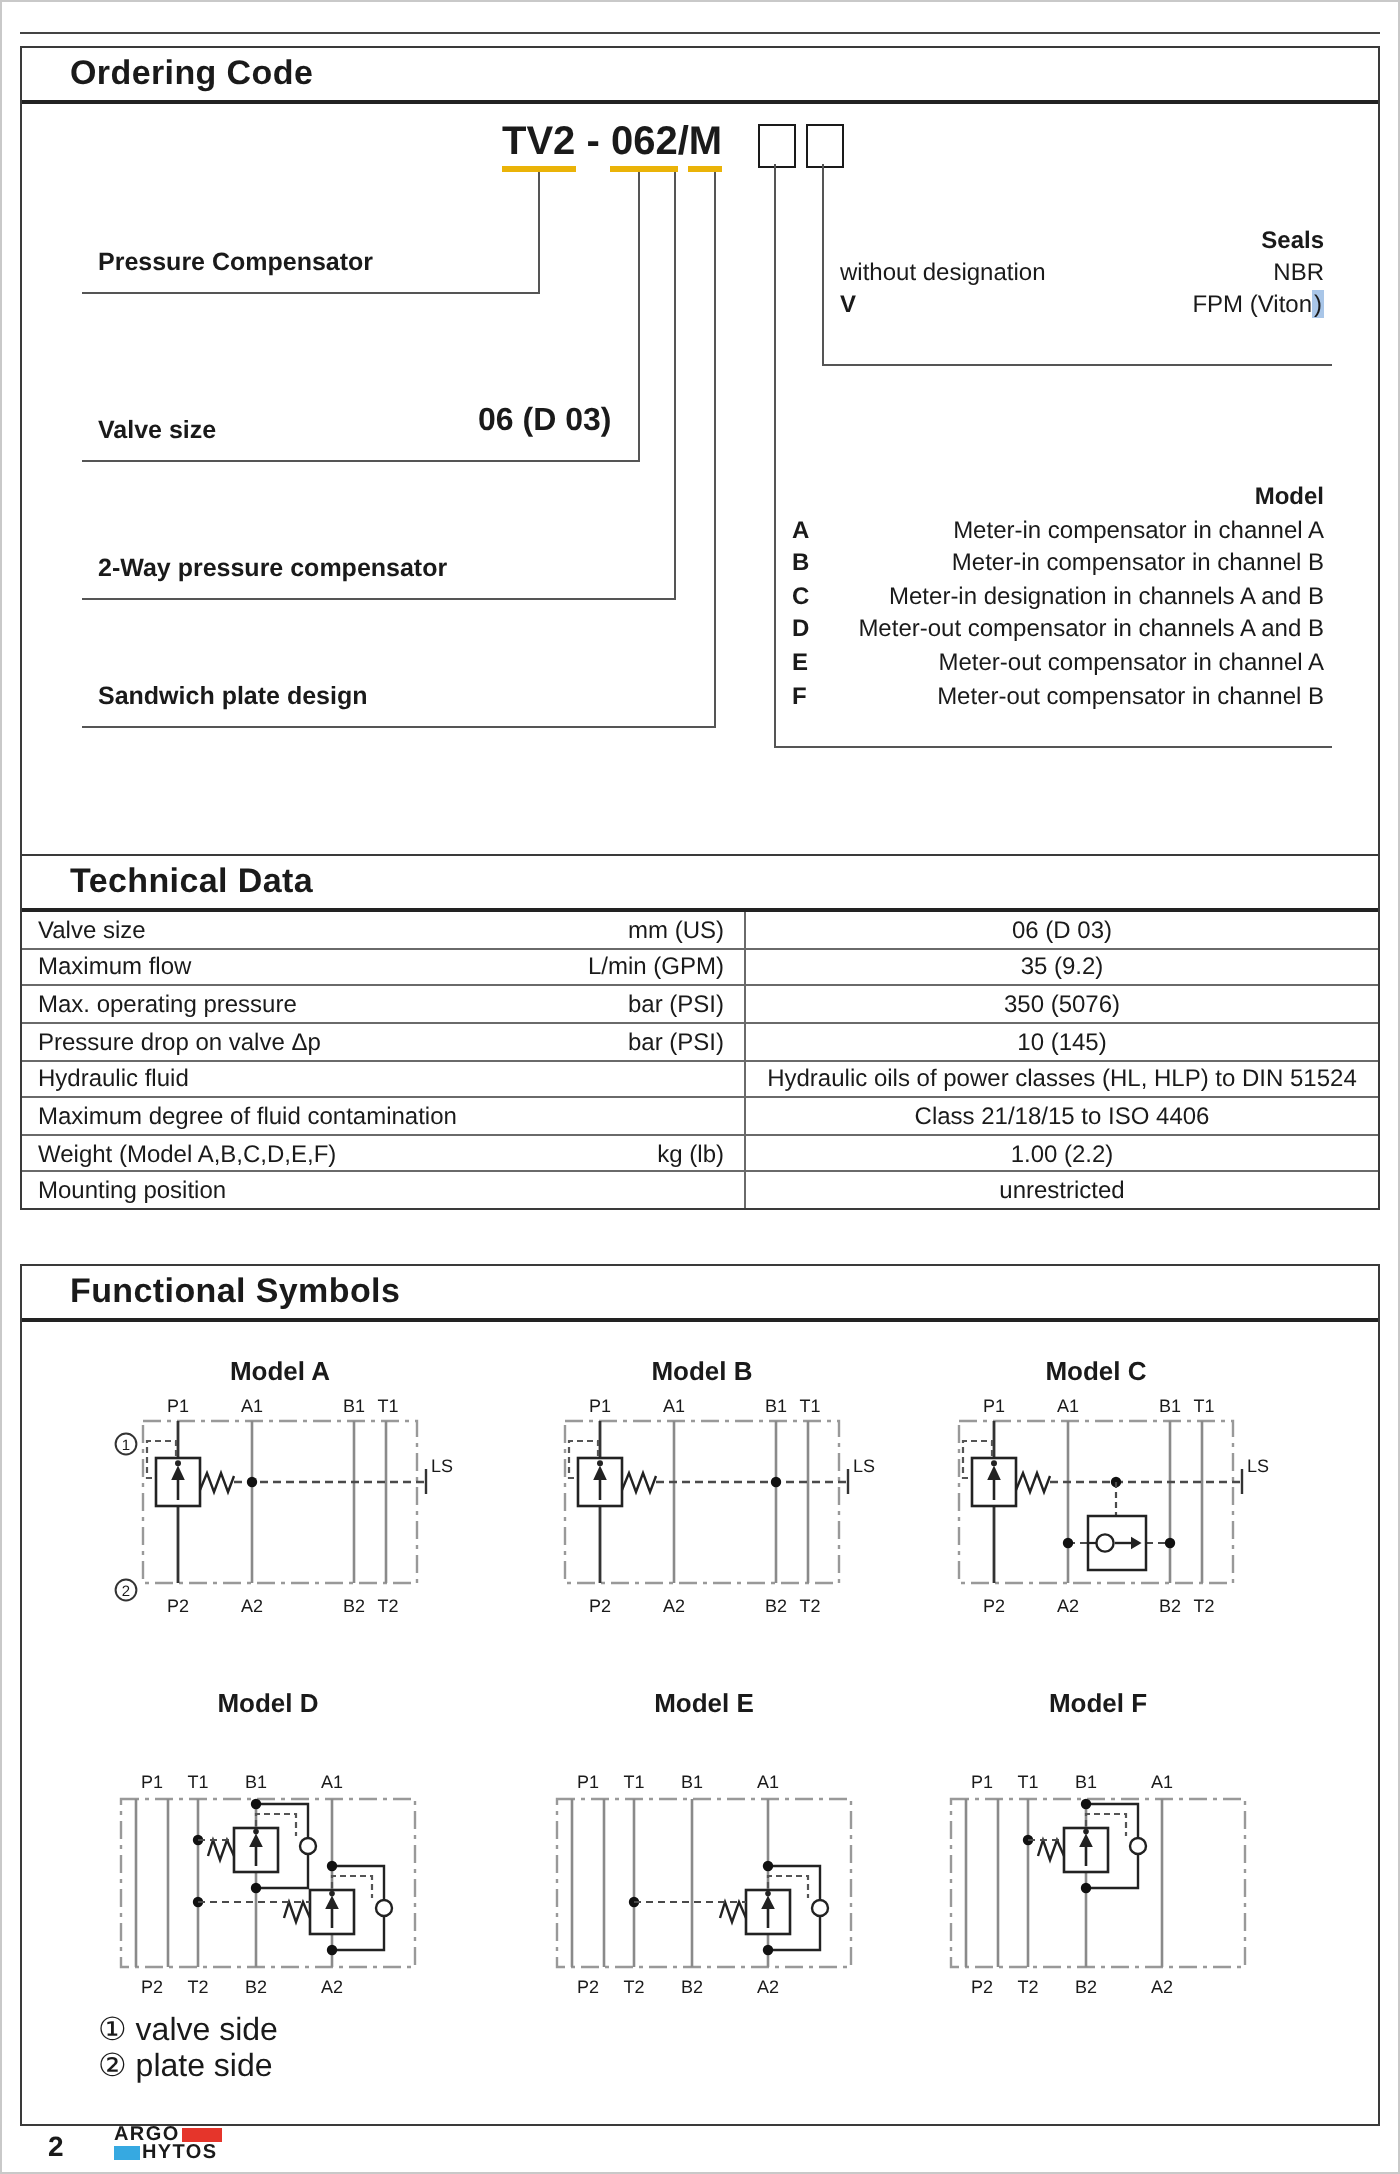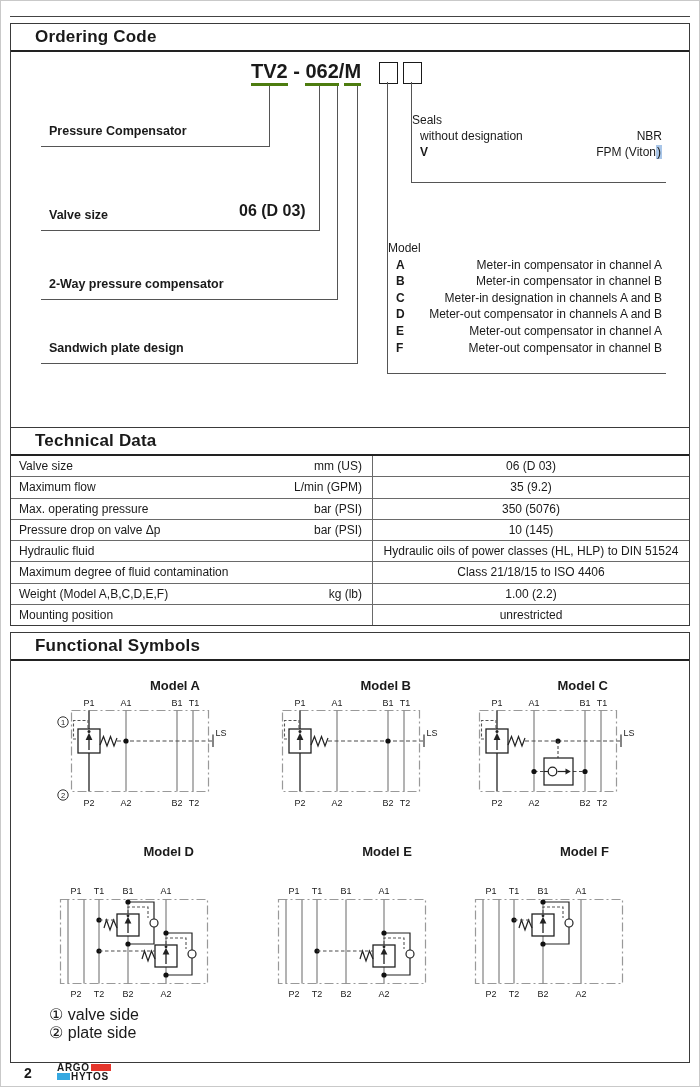--- a/index.html
+++ b/index.html
@@ -4,52 +4,52 @@
 <style>
   html,body{margin:0;padding:0;background:#fff;}
   .page{position:relative;width:700px;height:1087px;background:#fff;
         font-family:"Liberation Sans",sans-serif;color:#1a1a1a;overflow:hidden;
         box-shadow:inset 0 0 0 1px #c9c9c9;}
   #doccode{position:absolute;left:17px;top:2px;font-size:11.5px;color:#222;margin-top:40px;}
   #toprule{position:absolute;left:10px;top:16px;width:680px;height:1px;background:#444;}
 
   .box{position:absolute;left:10px;width:680px;border:1.5px solid #3a3a3a;background:#fff;box-sizing:border-box;}
   #ordering{top:23px;height:510px;}
-  #technical{top:427px;height:199px;}
+  #technical{top:427px;height:178px;}
   #symbols{top:632px;height:431px;}
   .sect-title{position:absolute;left:24px;top:3px;font-size:17px;font-weight:bold;letter-spacing:.2px;}
   .sect-rule{position:absolute;left:0;right:0;top:26px;height:2px;background:#222;}
 
   
   .code{position:absolute;left:240px;top:36px;font-size:20px;font-weight:bold;white-space:pre;}
-  .code .u{border-bottom:3px solid #4d7c0f;padding-bottom:1px;}
+  .code .u{border-bottom:3px solid #eab308;padding-bottom:1px;}
   .sq{position:absolute;top:38px;width:17px;height:20px;border:1.8px solid #1a1a1a;background:#fff;}
   .sq1{left:368px;} .sq2{left:392px;}
   .vl{position:absolute;width:1px;background:#555;}
   .hl2{position:absolute;height:1px;background:#555;}
   .callout{position:absolute;font-weight:bold;font-size:12.5px;}
   .vsval{position:absolute;left:228px;top:178px;font-size:16px;font-weight:bold;}
   .seals{position:absolute;left:401px;top:88px;width:250px;font-size:12px;line-height:16px;}
-  .seals-h,.model-h{font-weight:normal;}
+  .seals-h,.model-h{font-weight:bold;text-align:right;}
   .srow{display:flex;justify-content:space-between;padding-left:8px;}
   .bold{font-weight:bold;}
   .hl{padding:0 1px;}
   .modelbox{position:absolute;left:377px;top:216px;width:274px;font-size:12px;line-height:16.6px;}
   .mrow{display:flex;justify-content:space-between;padding-left:8px;}
   .mcode{font-weight:bold;}
 
   
   .ttable{position:absolute;left:0;right:0;top:28px;bottom:0;display:flex;flex-direction:column;}
   .trow{flex:1;display:flex;align-items:stretch;font-size:12px;}
   .trow + .trow{border-top:1px solid #6a6a6a;}
   .tleft{flex:1;display:flex;justify-content:space-between;align-items:center;padding:0 10px 0 8px;}
   .tval{width:316px;border-left:1px solid #6a6a6a;display:flex;align-items:center;justify-content:center;text-align:center;}
 
   
-  .mtitle{position:absolute;width:120px;text-align:right;font-weight:bold;font-size:13px;}
+  .mtitle{position:absolute;width:120px;text-align:center;font-weight:bold;font-size:13px;}
   .diag{position:absolute;}
   .legend{position:absolute;left:38px;font-size:16px;}
 
   
   #pagenum{position:absolute;left:24px;top:1065px;font-size:14px;font-weight:bold;}
   .logo{position:absolute;left:57px;top:1063px;}
   .lrow{display:flex;align-items:center;height:9px;}
   .lrow span.t{font-size:10px;font-weight:bold;letter-spacing:.7px;line-height:8px;}
   .cbox{display:inline-block;height:7px;}
   .redbox{width:20px;margin-left:1px;}

